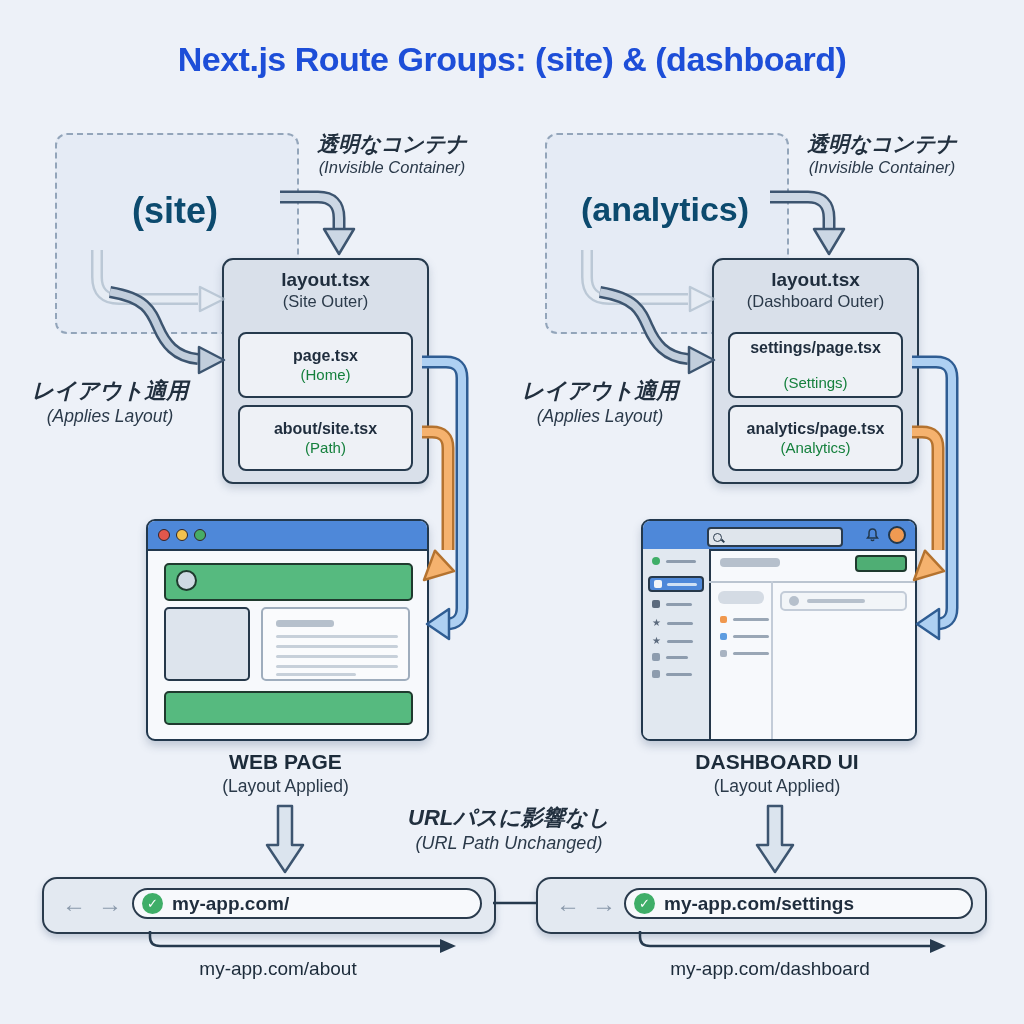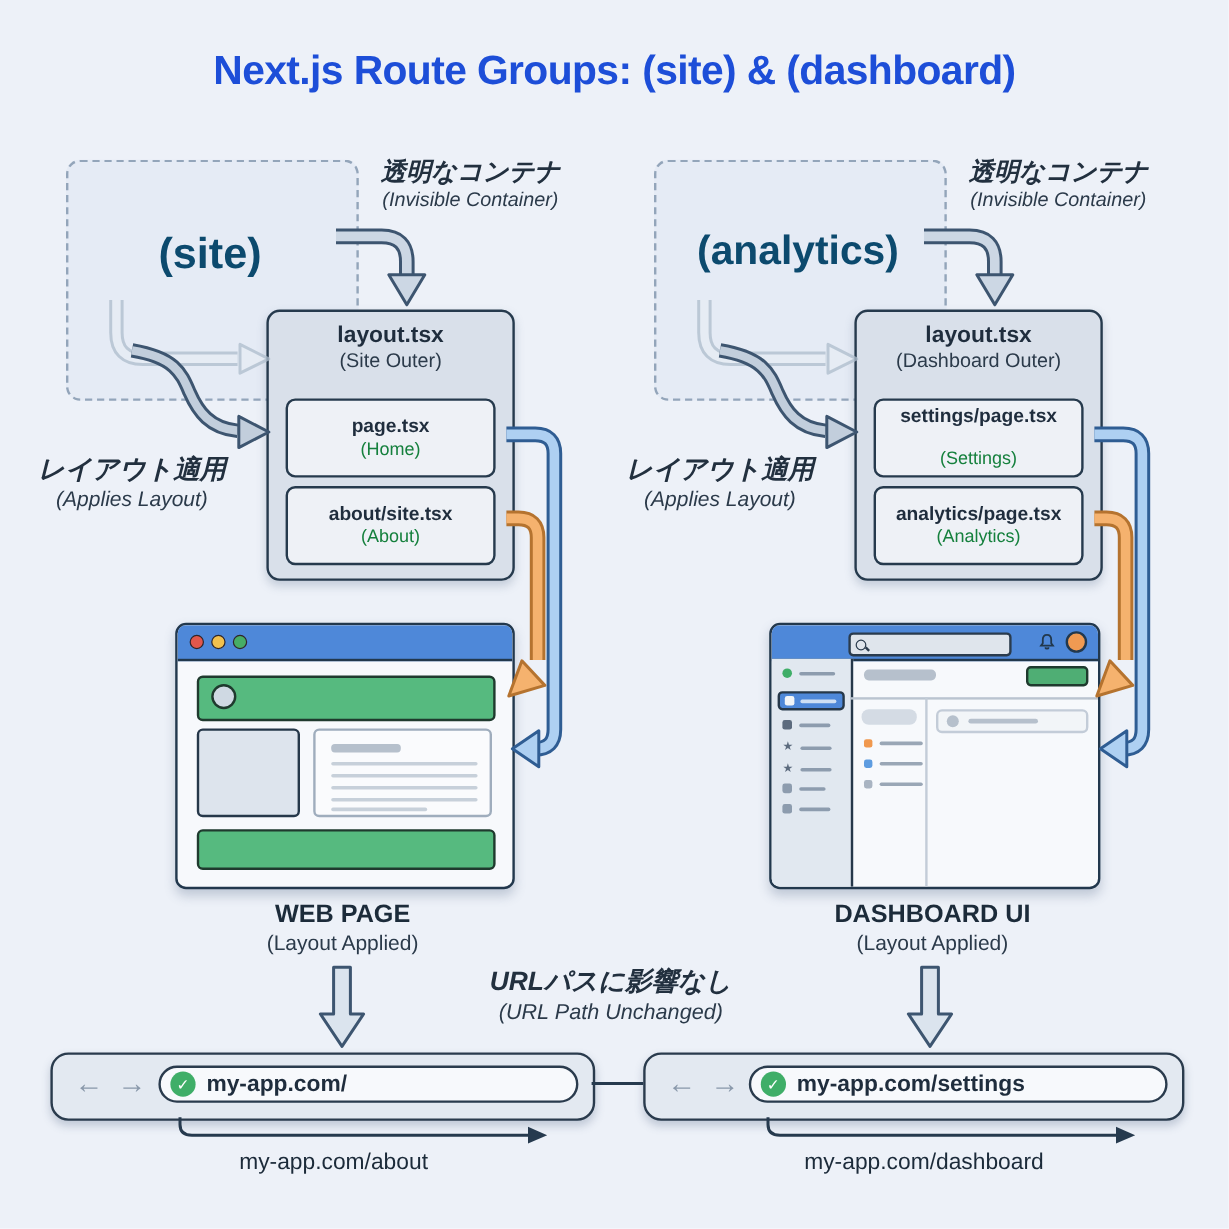--- a/index.html
+++ b/index.html
@@ -100,21 +100,21 @@
 
   <div class="abs layout-card" style="left:222px;top:258px;">
     <div class="card-title">layout.tsx</div>
     <div class="card-sub">(Site Outer)</div>
     <div class="file-box" style="top:72px;">
       <div class="file-name">page.tsx</div>
       <div class="file-desc">(Home)</div>
     </div>
     <div class="file-box" style="top:145px;">
       <div class="file-name">about/site.tsx</div>
-      <div class="file-desc">(About)</div>
+      <div class="file-desc">(Path)</div>
     </div>
   </div>
 
   <div class="abs label-stack" style="left:22px;top:377px;width:176px;">
     <div class="label-jp" style="font-size:22px;">レイアウト適用</div>
     <div class="label-en" style="font-size:17.5px;">(Applies Layout)</div>
   </div>
 
   <div class="abs window" style="left:146px;top:519px;width:279px;height:218px;">
     <div class="win-bar">

